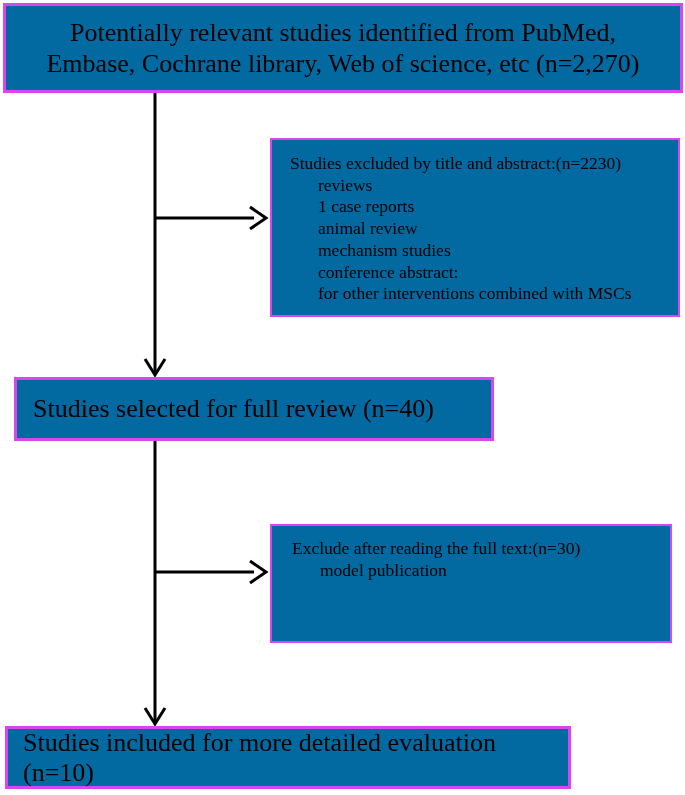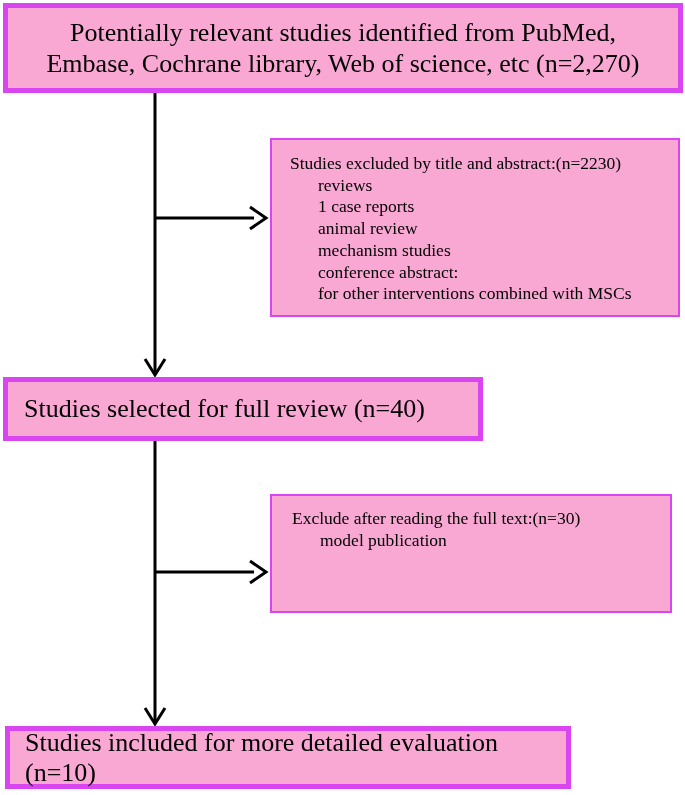--- a/index.html
+++ b/index.html
@@ -12,22 +12,22 @@
     width: 685px;
     height: 795px;
     background: #ffffff;
     font-family: "Liberation Serif", "DejaVu Serif", serif;
     color: #000000;
     overflow: hidden;
   }
   .box {
     position: absolute;
     box-sizing: border-box;
-    border: 5px solid #d946ef;
-    background: #f9a8d4;
+    border: 3px solid #d946ef;
+    background: #0369a1;
   }
   .box--thin {
     border-width: 2px;
   }
   .box--large-text {
     font-size: 26px;
   }
   .box--small-text {
     font-size: 17.5px;
     line-height: 21.7px;
@@ -36,26 +36,26 @@
     left: 3px; top: 3px; width: 680px; height: 90px;
     display: flex; flex-direction: column; justify-content: center;
     text-align: center;
     line-height: 31px;
   }
   #box-excluded-title-abstract {
     left: 270px; top: 138px; width: 410px; height: 179px;
     padding: 13px 6px 16px 18px;
   }
   #box-full-review {
-    left: 3px; top: 377px; width: 480px; height: 64px;
+    left: 14px; top: 377px; width: 480px; height: 64px;
     display: flex; align-items: center;
     padding-left: 16px;
   }
   #box-excluded-full-text {
-    left: 270px; top: 494px; width: 402px; height: 119px;
+    left: 270px; top: 524px; width: 402px; height: 119px;
     padding: 12px 6px 0 20px;
   }
   #box-included {
     left: 5px; top: 726px; width: 566px; height: 63px;
     display: flex; align-items: center;
     padding-left: 15px;
   }
   .excl-line {
     white-space: nowrap;
   }

